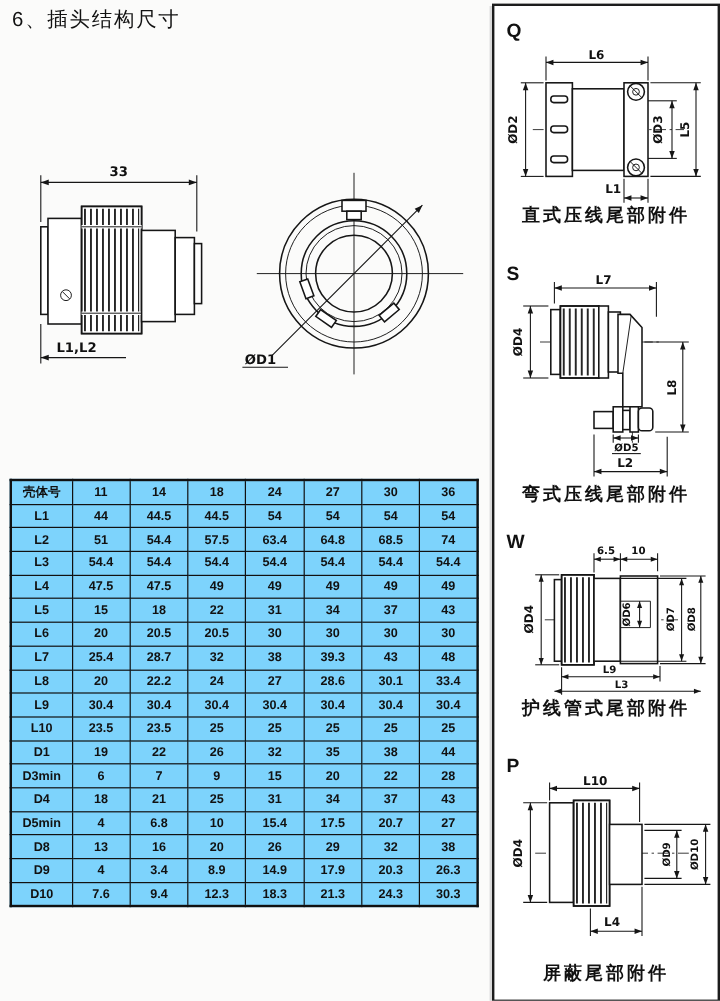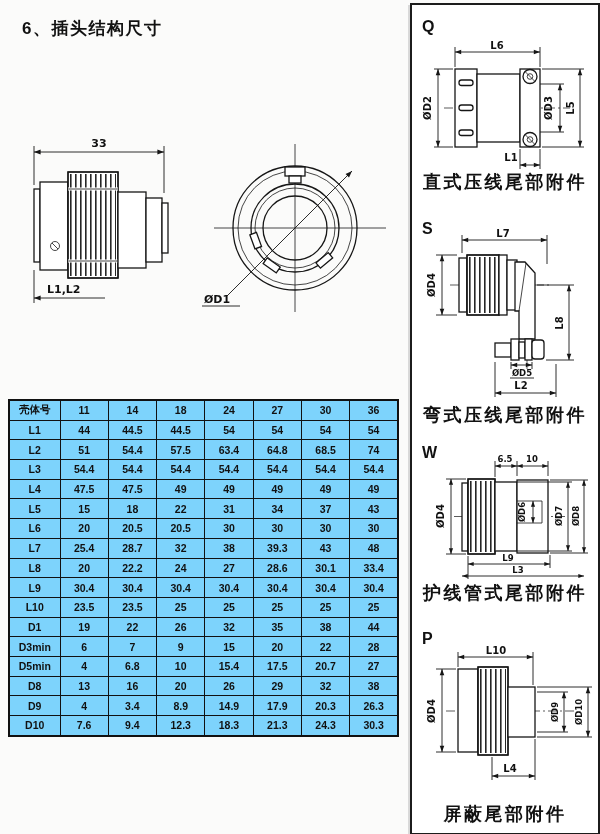--- a/index.html
+++ b/index.html
@@ -1,18 +1,18 @@
 <!DOCTYPE html>
 <html><head>
 <meta charset="utf-8">
 <style>
   html,body{margin:0;padding:0}
   body{width:600px;height:834px;position:relative;background:#fbfbfa;color:#111;
        font-family:"Liberation Sans","DejaVu Sans",sans-serif;overflow:hidden}
-  .title{position:absolute;left:10px;top:5px;margin:12px;font-size:17px;font-weight:bold;letter-spacing:1.5px}
+  .title{position:absolute;left:10px;top:5px;margin:0;font-size:17px;font-weight:normal;letter-spacing:1.5px}
   svg{position:absolute;overflow:visible}
   
   .o{fill:#fff;stroke:#161616;stroke-width:1.3}
   .ln{fill:none;stroke:#161616;stroke-width:1.3}
   .thin{fill:none;stroke:#161616;stroke-width:0.8}
   .dm{fill:none;stroke:#161616;stroke-width:0.9}
   .cl{fill:none;stroke:#161616;stroke-width:0.7;stroke-dasharray:9 3 2 3}
   .kn{fill:none;stroke:#262626;stroke-dasharray:1.6 3.4}
   text.d{font:bold 10px "DejaVu Sans",sans-serif;fill:#111}
   text.ds{font:bold 8.5px "DejaVu Sans",sans-serif;fill:#111}
@@ -21,21 +21,21 @@
   table.dims{position:absolute;left:8px;top:399px;width:391px;border-collapse:collapse;
              table-layout:fixed;border:2px solid #111;background:#7dd3fc}
   .dims td{border:1px solid #111;text-align:center;vertical-align:middle;
            font-size:10.5px;font-weight:bold;height:18.7px;padding:0;
            font-family:"Liberation Sans","DejaVu Sans",sans-serif}
   
   .panel{position:absolute;left:410px;top:3px;width:186px;height:828px;
          border:2px solid #1c1c1c;background:#fff;box-shadow:-2px 2px 0 #d9d9d9}
   .sec-letter{position:absolute;left:10px;font-size:16px;font-weight:bold}
   .caption{position:absolute;left:0;width:100%;text-align:center;
-           font-size:18px;font-weight:bold;letter-spacing:2.5px;white-space:nowrap}
+           font-size:15px;font-weight:bold;letter-spacing:2.5px;white-space:nowrap}
 </style>
 </head>
 <body>
 
 <h1 class="title">6、插头结构尺寸</h1>
 
 <svg style="left:25px;top:131px" width="190" height="180" viewBox="0 0 190 180">
   <defs>
     <marker id="ar1" viewBox="0 0 10 10" refX="9.5" refY="5" markerWidth="9" markerHeight="7" orient="auto-start-reverse" markerUnits="userSpaceOnUse">
       <path d="M0,1.5 L9.5,5 L0,8.5 Z" fill="#161616"></path>
@@ -233,20 +233,30 @@
         <td>D3min</td>
         <td>6</td>
         <td>7</td>
         <td>9</td>
         <td>15</td>
         <td>20</td>
         <td>22</td>
         <td>28</td>
       </tr>
       <tr>
+        <td>D4</td>
+        <td>18</td>
+        <td>21</td>
+        <td>25</td>
+        <td>31</td>
+        <td>34</td>
+        <td>37</td>
+        <td>43</td>
+      </tr>
+      <tr>
         <td>D5min</td>
         <td>4</td>
         <td>6.8</td>
         <td>10</td>
         <td>15.4</td>
         <td>17.5</td>
         <td>20.7</td>
         <td>27</td>
       </tr>
       <tr>

